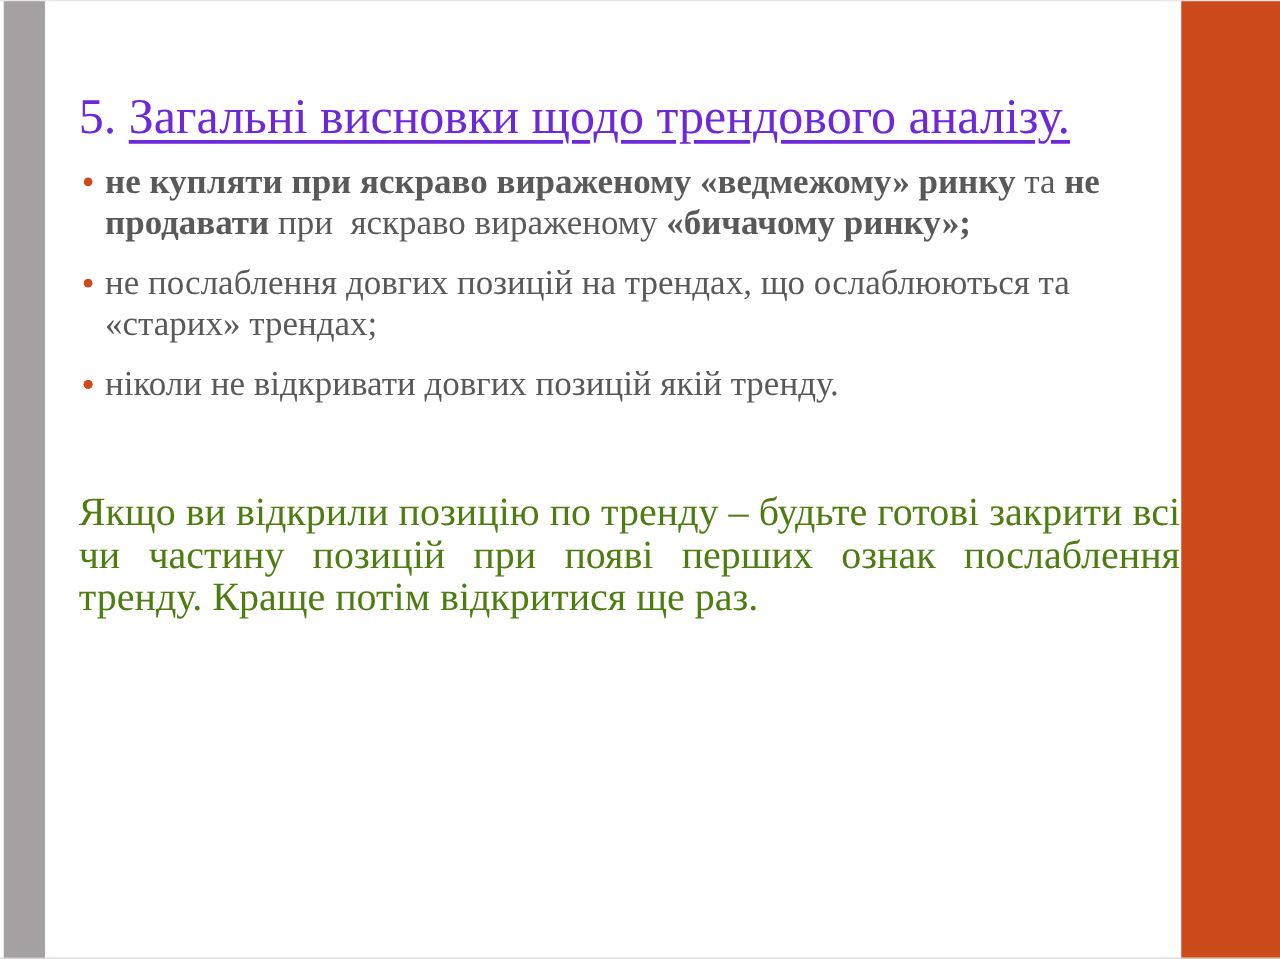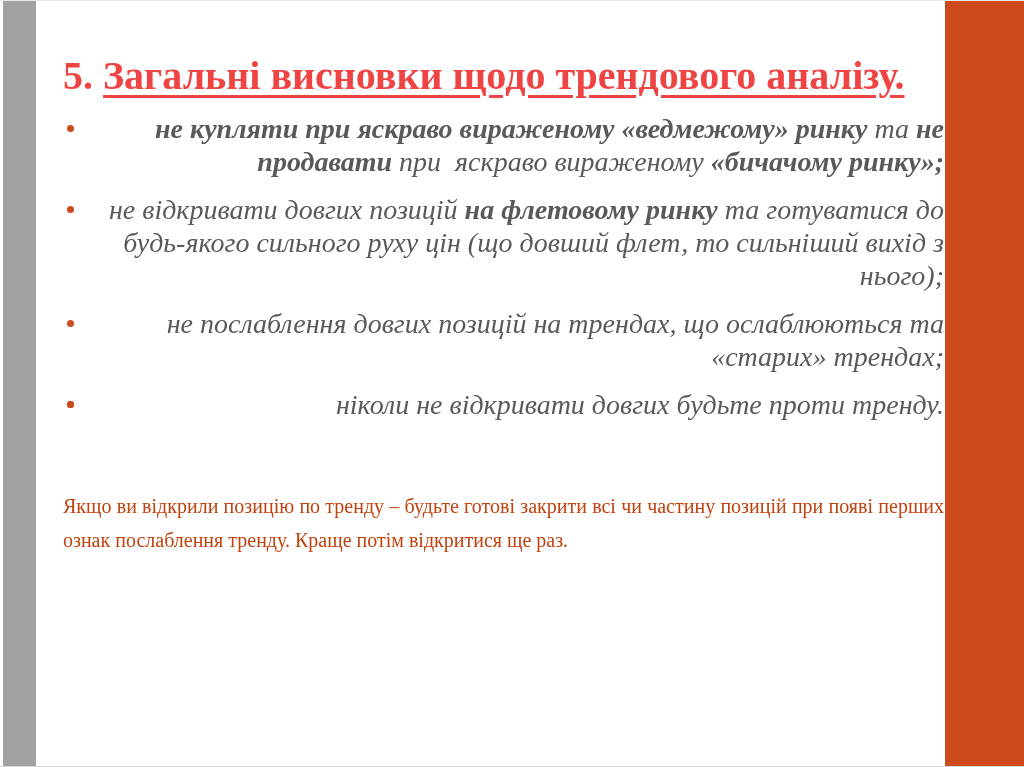--- a/index.html
+++ b/index.html
@@ -18,43 +18,42 @@
   }
   .slide-edge {
     position:absolute; left:0; top:0; right:0; bottom:0;
     border-top:1px solid #e8e8e8; border-bottom:1px solid #d8d8d8;
     pointer-events:none;
   }
   .content {
     position:absolute; left:63px; top:52px; width:881px;
   }
   .title {
-    font-size:40px; font-weight:bold; color:#ef4444;
-    line-height:48px; white-space:nowrap; margin-bottom:12px;
+    font-size:40px; font-weight:normal; color:#6d28d9;
+    line-height:48px; white-space:nowrap; margin-bottom:12px;margin-top:17px;
   }
   .title .underlined {
     text-decoration:underline;
     text-decoration-thickness:3px;
     text-underline-offset:6px;
   }
   ul.bullets {
     list-style:none; margin:0; padding:0;
     color:#595959; font-size:28px; line-height:33px;
   }
   ul.bullets li {
     position:relative; padding-left:21px; margin-bottom:15px;
-    text-align:right;
-    font-style:italic;
+    text-align:left;
   }
   .dot {
     position:absolute; left:4px; top:13px; width:7px; height:7px;
     border-radius:50%; background:#cc4a1c;
   }
   .closing {
-    margin-top:68px; color:#c2410c; font-size:20px; line-height:34px;
+    margin-top:68px; color:#4d7c0f; font-size:32px; line-height:34px;
     text-align:justify;
   }
 </style>
 </head>
 <body>
 
 <div class="left-bar"></div>
 <div class="right-bar"></div>
 <div class="slide-edge"></div>
 
@@ -62,30 +61,26 @@
 
   <div class="title"><span>5. </span><span class="underlined">Загальні висновки щодо трендового аналізу.</span></div>
 
   <ul class="bullets">
     <li>
       <span class="dot"></span>
       <span><span style="font-weight: bold;">не купляти при яскраво вираженому «ведмежому» ринку</span><span> та </span><span style="font-weight: bold;">не продавати</span><span> при&nbsp; яскраво вираженому </span><span style="font-weight: bold;">«бичачому ринку»;</span></span>
     </li>
     <li>
       <span class="dot"></span>
-      <span><span>не відкривати довгих позицій </span><span style="font-weight: bold;">на флетовому ринку</span><span> та готуватися до будь-якого сильного руху цін (що довший флет, то сильніший вихід з нього);</span></span>
-    </li>
-    <li>
-      <span class="dot"></span>
       <span><span>не послаблення довгих позицій на трендах, що ослаблюються та «старих» трендах;</span></span>
     </li>
     <li>
       <span class="dot"></span>
     </li>
     <li>
       <span class="dot"></span>
-      <span><span>ніколи не відкривати довгих будьте проти тренду.</span></span>
+      <span><span>ніколи не відкривати довгих позицій якій тренду.</span></span>
     </li>
   </ul>
 
   <div class="closing">Якщо ви відкрили позицію по тренду – будьте готові закрити всі чи частину позицій при появі перших ознак послаблення тренду. Краще потім відкритися ще раз.</div>
 
 </div>
 
 </body></html>

